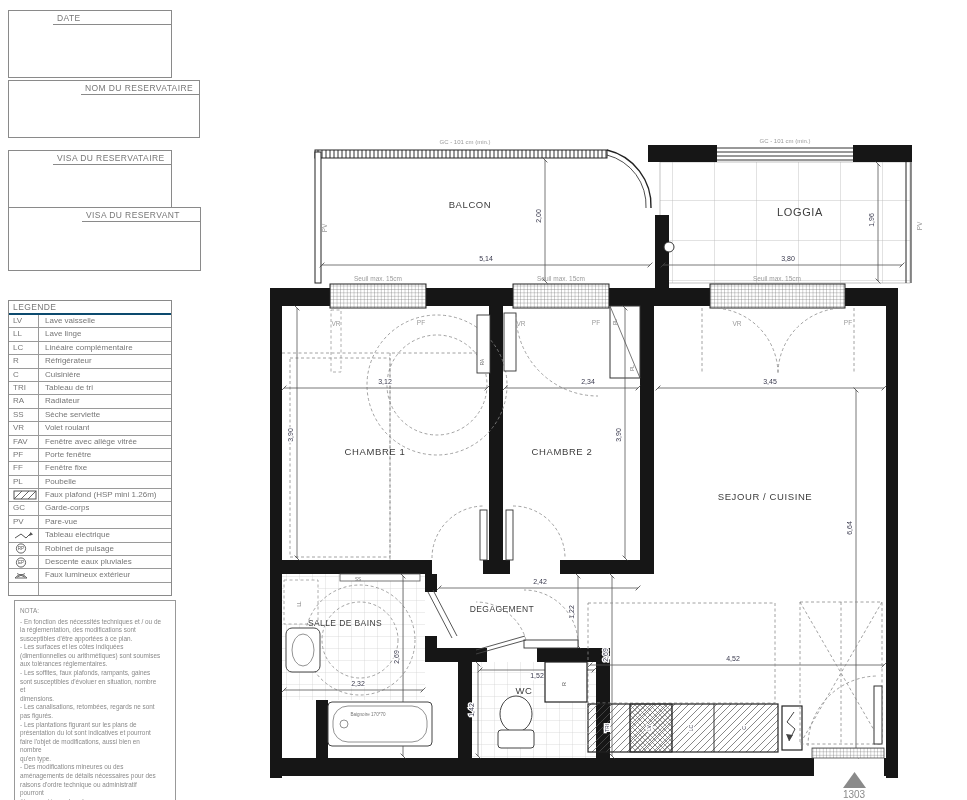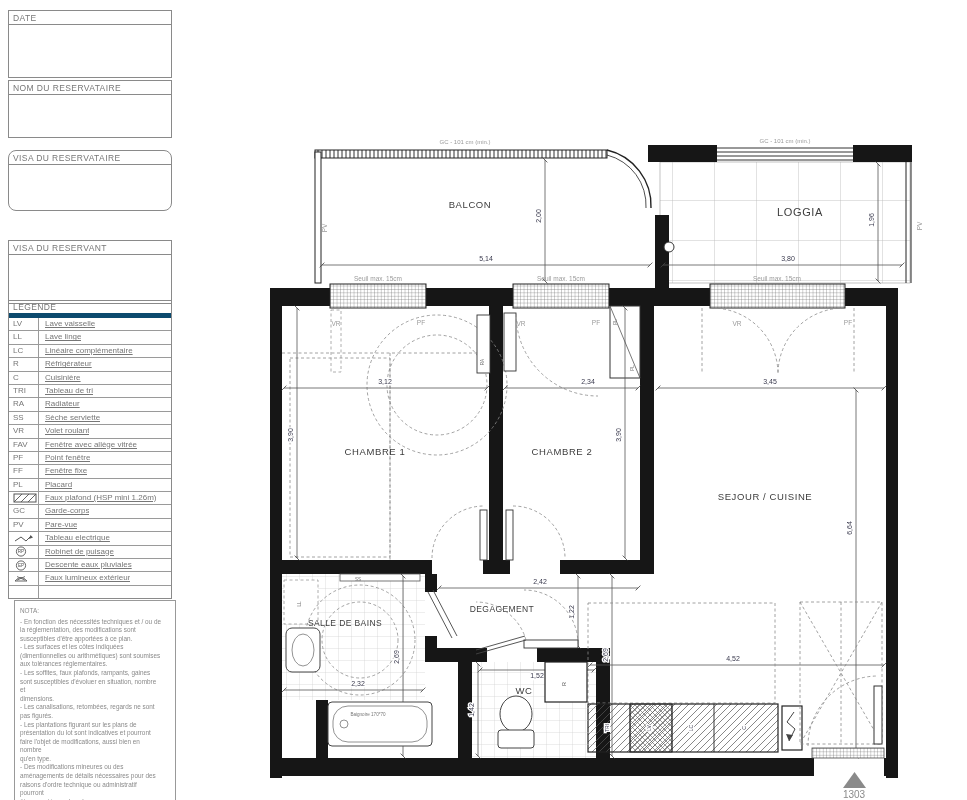--- a/index.html
+++ b/index.html
@@ -1,54 +1,54 @@
 <!DOCTYPE html>
 <html><head>
 <meta charset="utf-8">
 <style>
   html,body{margin:0;padding:0;background:#fff;}
   body{width:967px;height:800px;position:relative;overflow:hidden;
        font-family:"Liberation Sans",sans-serif;color:#666;}
   .formbox{position:absolute;left:8px;width:162px;border:1px solid #8a8a8a;background:#fff;}
   .formbox .flabel{display:block;font-size:8.5px;letter-spacing:.4px;color:#777;
-       padding:2px 4px 1px 4px;border-bottom:1px solid #8a8a8a;}
+       padding:2px 4px 1px 4px;border-bottom:1px solid #8a8a8a;margin-left:44px;}
   #legend{position:absolute;left:8px;top:300px;width:162px;border:1px solid #8a8a8a;font-size:8px;color:#777;}
-  #legend .ltitle{display:block;padding:1px 4px;border-bottom:5px solid #0c4a6e;font-size:8.5px;letter-spacing:.4px;}
+  #legend .ltitle{display:block;padding:1px 4px;border-bottom:2px solid #0c4a6e;font-size:8.5px;letter-spacing:.4px;}
   .lrow{display:flex;border-bottom:1px solid #9a9a9a;height:12.4px;line-height:12.4px;}
   .lrow:last-child{border-bottom:none;}
   .labbr{width:30px;border-right:1px solid #9a9a9a;padding-left:4px;box-sizing:border-box;
          display:flex;align-items:center;}
-  .llab{padding-left:6px;white-space:nowrap;overflow:hidden;text-decoration:underline;}
+  .llab{padding-left:6px;white-space:nowrap;overflow:hidden;}
   .licon{display:inline-block;line-height:0;}
   #nota{position:absolute;left:14px;top:600px;width:150px;height:220px;border:1px solid #999;
         padding:6px 5px;font-size:6.4px;line-height:1.34;color:#8a8a8a;}
   #nota .ntitle{display:block;margin-bottom:2px;}
   #nota .nbody{white-space:pre-line;}
   svg text{font-family:"Liberation Sans",sans-serif;}
   .room{font-size:9.5px;fill:#3c3c3c;letter-spacing:.6px;text-anchor:middle;}
   .room-sm{font-size:8.5px;fill:#3c3c3c;letter-spacing:.4px;text-anchor:middle;}
   .dim{font-size:7px;fill:#3a3a4e;text-anchor:middle;paint-order:stroke;stroke:#fff;stroke-width:2.5px;}
   .tag{font-size:6.5px;fill:#9a9a9a;text-anchor:middle;}
   .tag-dk{font-size:5.5px;fill:#555;text-anchor:middle;}
   .tiny{font-size:4.6px;fill:#777;text-anchor:middle;}
   .gray{fill:#8a8a8a;}
 </style>
 </head>
 <body>
 
 <div class="formbox" style="top:10px;height:66px;">
   <span class="flabel">DATE</span>
 </div>
-<div class="formbox" style="top:80px;height:56px;">
+<div class="formbox" style="top:80px;height:56px;padding-left:28px;">
   <span class="flabel">NOM DU RESERVATAIRE</span>
 </div>
-<div class="formbox" style="top:150px;height:59px;border-radius:8px;">
+<div class="formbox" style="top:150px;height:59px;">
   <span class="flabel">VISA DU RESERVATAIRE</span>
 </div>
-<div class="formbox" style="top:240px;height:62px;">
+<div class="formbox" style="top:207px;height:62px;padding-left:29px;">
   <span class="flabel">VISA DU RESERVANT</span>
 </div>
 
 <div id="legend">
   <span class="ltitle">LEGENDE</span>
   <div class="lrow">
       <span class="labbr">LV</span>
       <span class="llab">Lave vaisselle</span>
     </div>
   <div class="lrow">
@@ -82,29 +82,29 @@
   <div class="lrow">
       <span class="labbr">VR</span>
       <span class="llab">Volet roulant</span>
     </div>
   <div class="lrow">
       <span class="labbr">FAV</span>
       <span class="llab">Fenêtre avec allège vitrée</span>
     </div>
   <div class="lrow">
       <span class="labbr">PF</span>
-      <span class="llab">Point fenêtre</span>
+      <span class="llab">Porte fenêtre</span>
     </div>
   <div class="lrow">
       <span class="labbr">FF</span>
       <span class="llab">Fenêtre fixe</span>
     </div>
   <div class="lrow">
       <span class="labbr">PL</span>
-      <span class="llab">Placard</span>
+      <span class="llab">Poubelle</span>
     </div>
   <div class="lrow">
     <span class="labbr">
         <span class="licon"><svg width="24" height="10">
             <rect x="1" y="1" width="22" height="8" fill="none" stroke="#555" stroke-width="1"></rect>
             <path d="M1,9 L9,1 M8,9 L16,1 M15,9 L23,1" stroke="#555" stroke-width="0.9" fill="none"></path>
           </svg></span>
       </span>
     <span class="llab">Faux plafond (HSP mini 1.26m)</span>
     </div>

